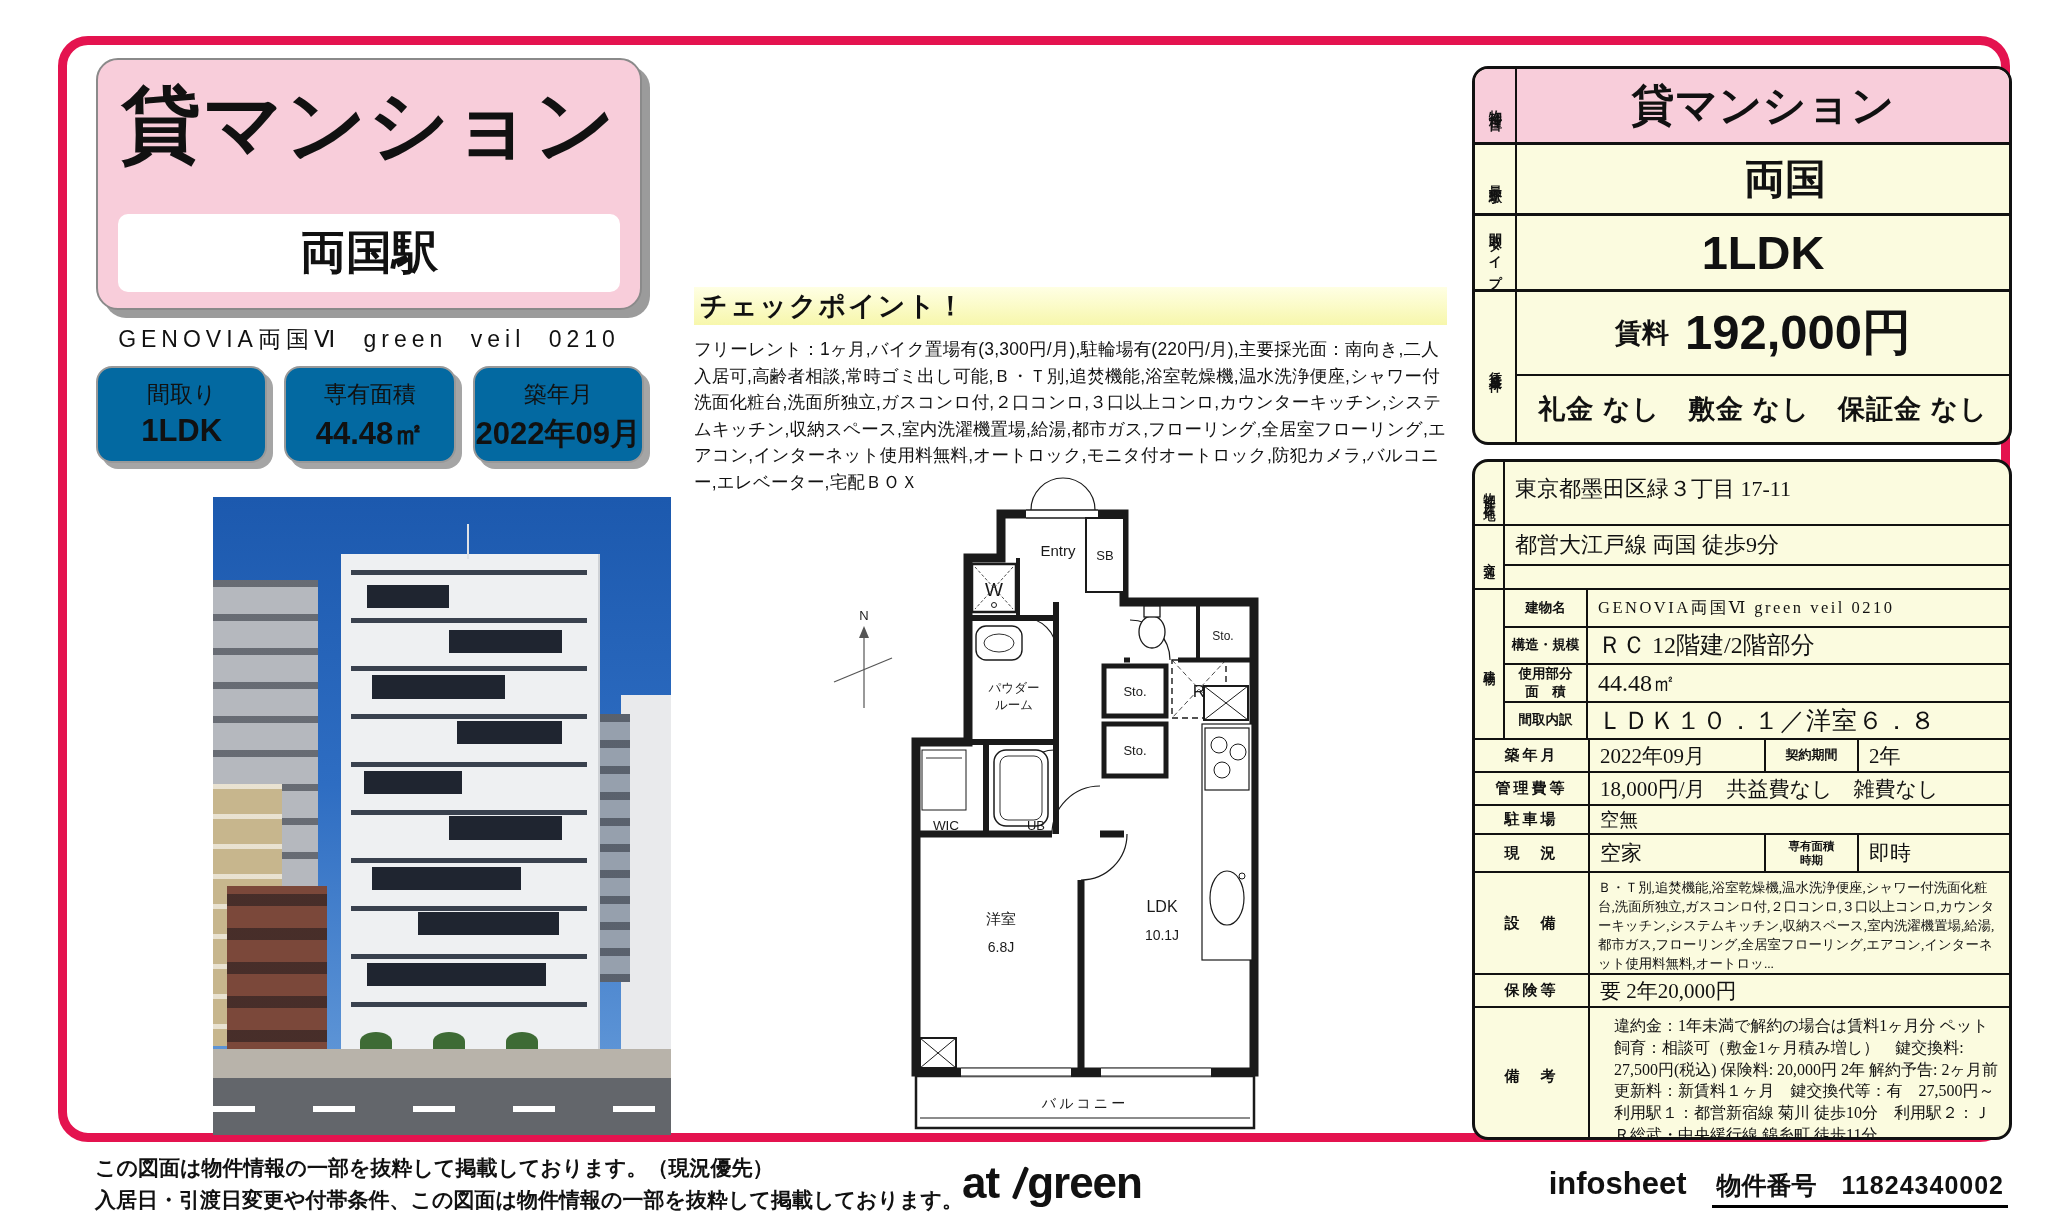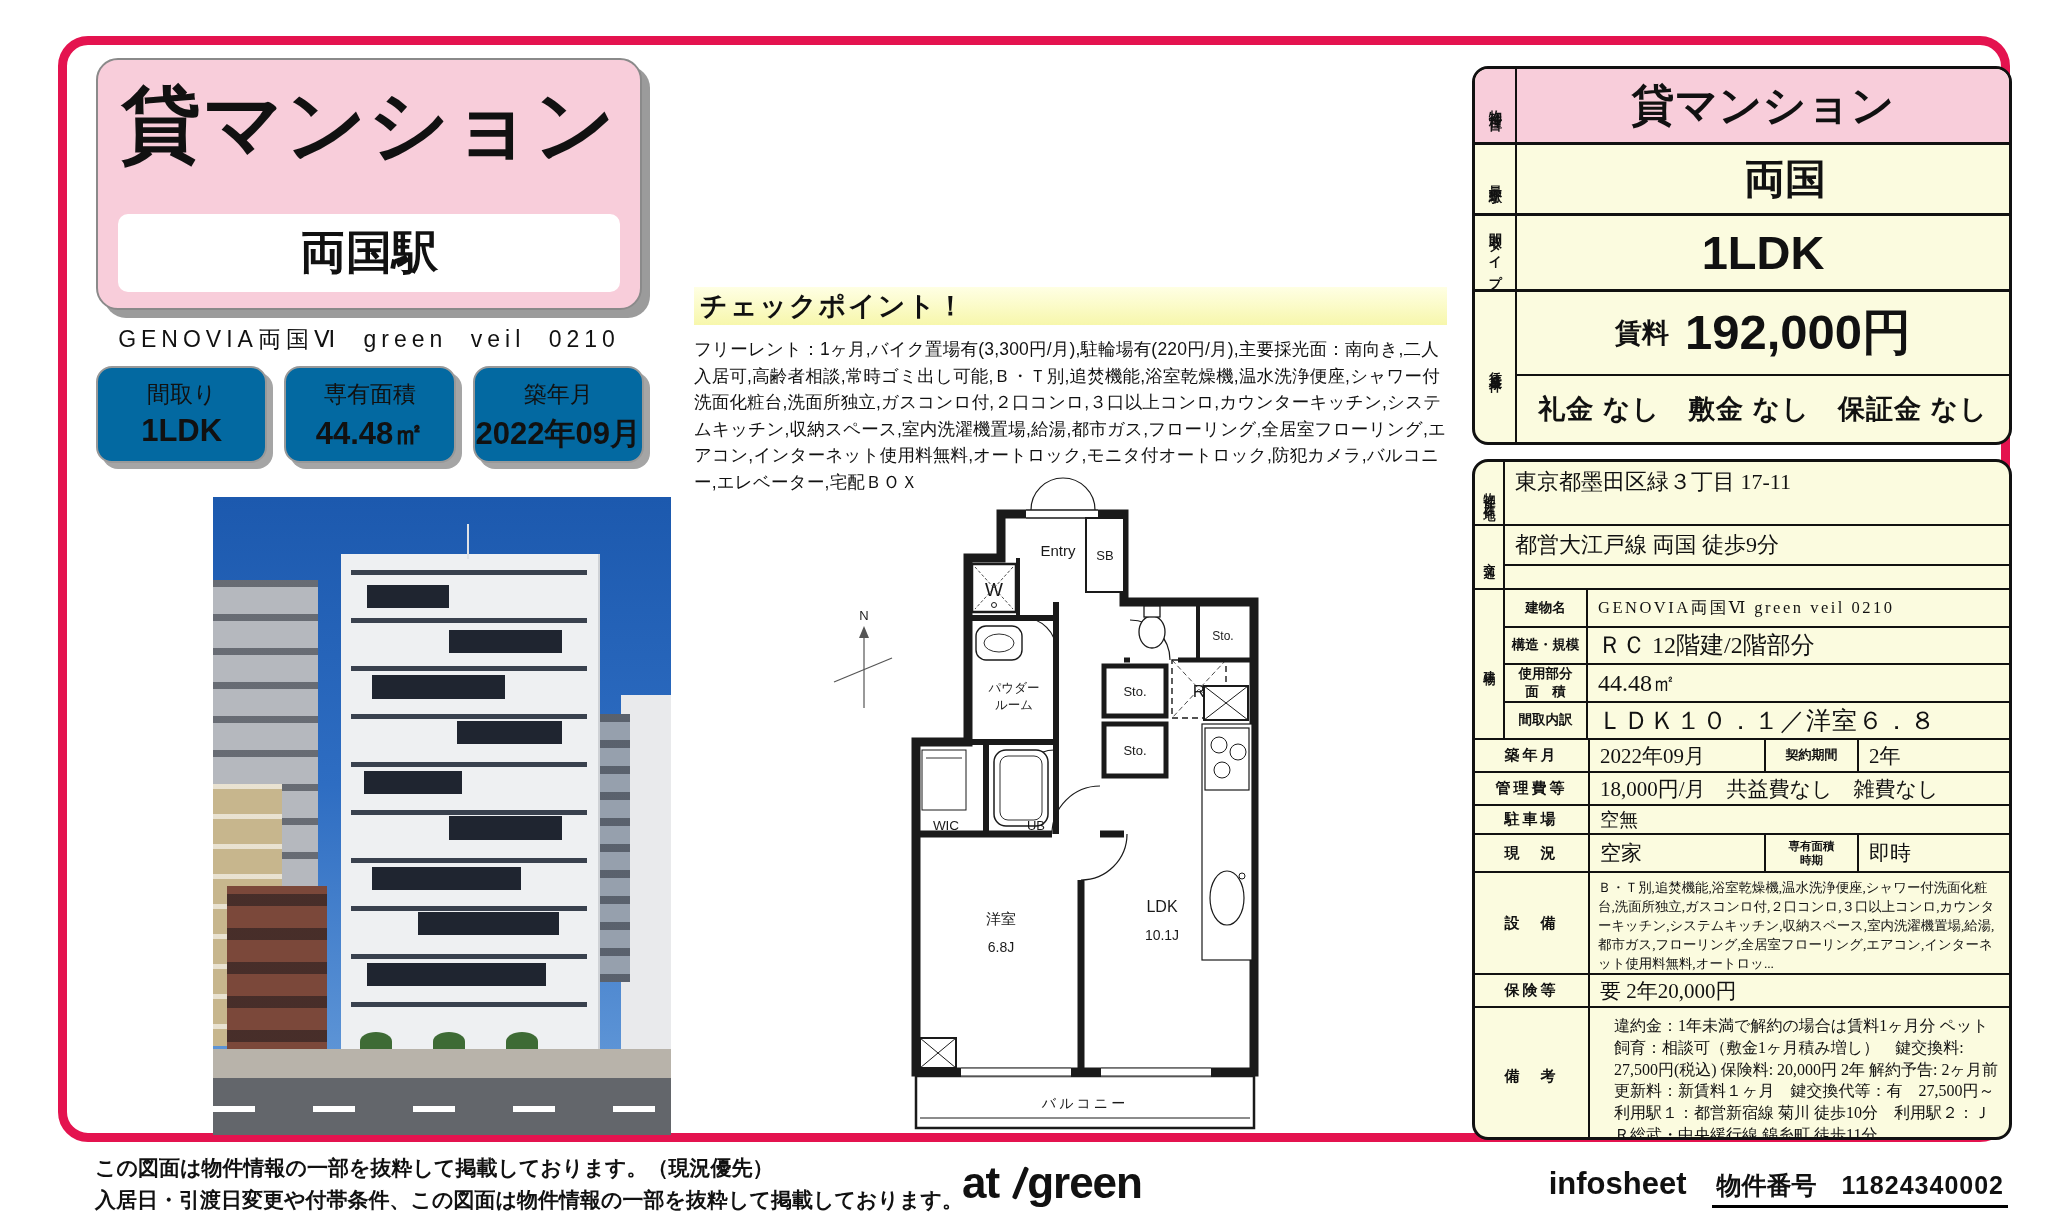--- a/index.html
+++ b/index.html
@@ -92,21 +92,21 @@
   .det-row:last-child { border-bottom:none; }
   .vlabel2 { width:30px; border-right:2px solid #111; display:flex; align-items:center; justify-content:center;
     writing-mode:vertical-rl; text-orientation:upright; font-size:12px; font-weight:bold; letter-spacing:4px; }
   .det-label { width:115px; border-right:2px solid #111; display:flex; align-items:center; justify-content:center;
     font-size:15px; font-weight:bold; letter-spacing:3px; white-space:pre-line; text-align:center; }
   .det-label2 { width:95px; border-left:2px solid #111; border-right:2px solid #111; display:flex;
     align-items:center; justify-content:center; font-size:13px; font-weight:bold; white-space:pre-line;
     text-align:center; line-height:1.25; }
   .det-val { flex:1; display:flex; align-items:center; padding-left:10px; }
   .det-val2 { width:150px; display:flex; align-items:center; padding-left:10px; }
-  .r-addr { flex:0 0 64px; } .r-addr .det-val { align-items:flex-start; padding-top:5px; font-size:22px; }
+  .r-addr { flex:0 0 64px; } .r-addr .det-val { align-items:flex-start; padding-top:12px; font-size:22px; }
   .r-transit { flex:0 0 64px; }
   .transit-stack { flex:1; display:flex; flex-direction:column; }
   .transit-main { flex:0 0 40px; border-bottom:2px solid #111; display:flex; align-items:center;
     padding-left:10px; font-size:22px; }
   .transit-empty { flex:1; }
   .r-bldg { flex:0 0 150px; }
   .sub-col { flex:1; display:flex; flex-direction:column; }
   .sub-row { flex:1; display:flex; border-bottom:2px solid #111; }
   .sub-row:last-child { border-bottom:none; }
   .sub-label { width:83px; border-right:2px solid #111; display:flex; align-items:center; justify-content:center;

